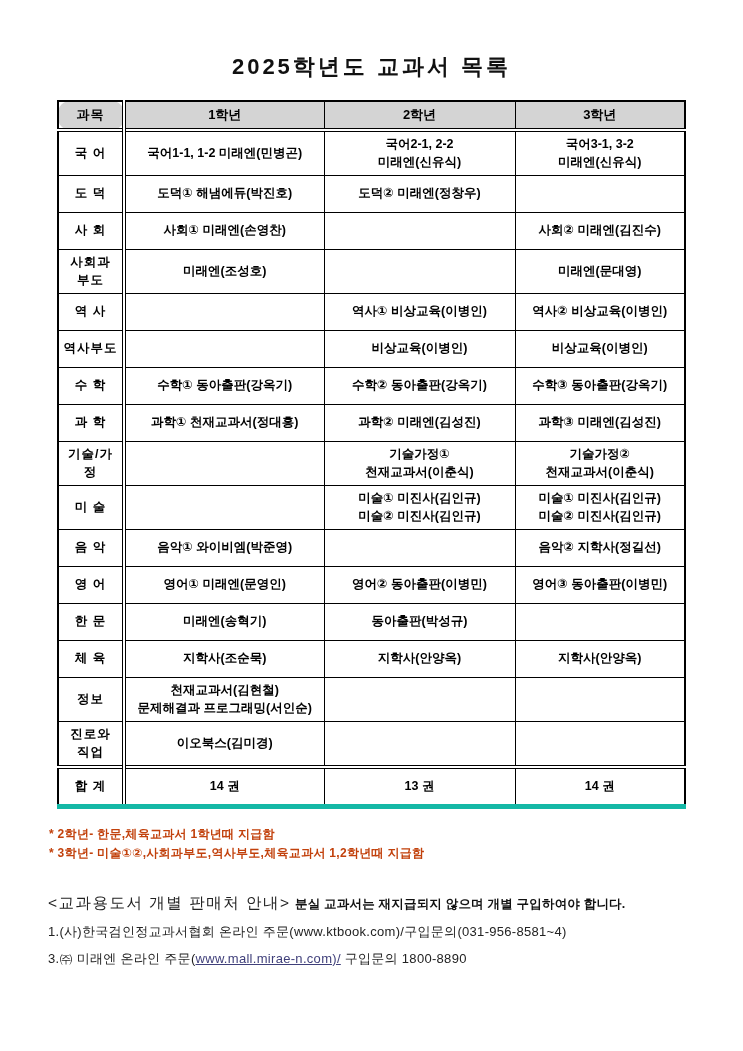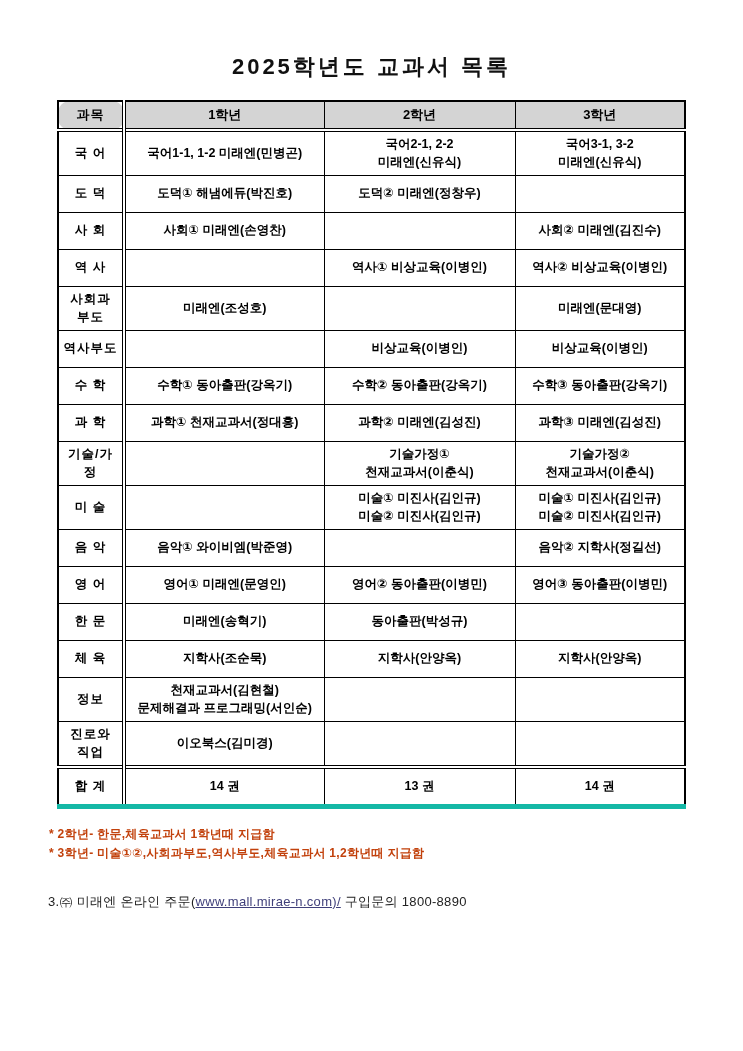--- a/index.html
+++ b/index.html
@@ -128,31 +128,31 @@
       <td>도덕② 미래엔(정창우)</td>
       <td></td>
     </tr>
         <tr>
       <th class="subject">사 회</th>
       <td>사회① 미래엔(손영찬)</td>
       <td></td>
       <td>사회② 미래엔(김진수)</td>
     </tr>
         <tr>
-      <th class="subject">역 사</th>
-      <td></td>
-      <td>역사① 비상교육(이병인)</td>
-      <td>역사② 비상교육(이병인)</td>
-    </tr>
-        <tr>
       <th class="subject">사회과
 부도</th>
       <td>미래엔(조성호)</td>
       <td></td>
       <td>미래엔(문대영)</td>
+    </tr>
+        <tr>
+      <th class="subject">역 사</th>
+      <td></td>
+      <td>역사① 비상교육(이병인)</td>
+      <td>역사② 비상교육(이병인)</td>
     </tr>
         <tr>
       <th class="subject">역사부도</th>
       <td></td>
       <td>비상교육(이병인)</td>
       <td>비상교육(이병인)</td>
     </tr>
         <tr>
       <th class="subject">수 학</th>
       <td>수학① 동아출판(강옥기)</td>
@@ -229,18 +229,23 @@
       </tr>
     </tfoot>
   </table>
 
   <div class="notes">
     <div>* 2학년- 한문,체육교과서 1학년때 지급함</div>
     <div>* 3학년- 미술①②,사회과부도,역사부도,체육교과서 1,2학년때 지급함</div>
   </div>
 
   <div class="guide">
+    <div>
+      <span class="guide-head">&lt;교과용도서 개별 판매처 안내&gt;</span>
+      <span class="guide-head-bold">분실 교과서는 재지급되지 않으며 개별 구입하여야 합니다.</span>
+    </div>
+    <div class="guide-line">1.(사)한국검인정교과서협회 온라인 주문(www.ktbook.com)/구입문의(031-956-8581~4)</div>
     <div class="guide-line">
       <span>3.㈜ 미래엔 온라인 주문(</span><span class="guide-link">www.mall.mirae-n.com)/</span><span> 구입문의 1800-8890</span>
     </div>
   </div>
 
 </div>
 
 </body></html>

